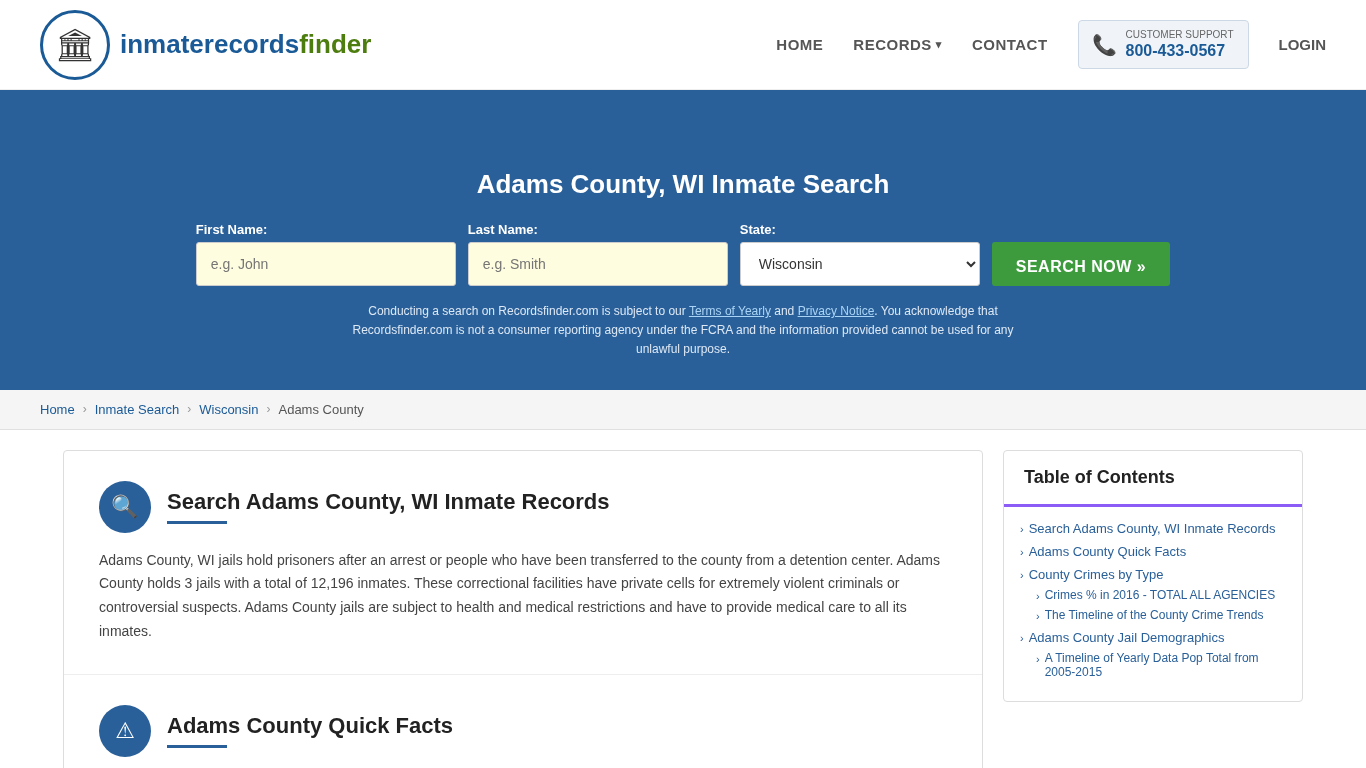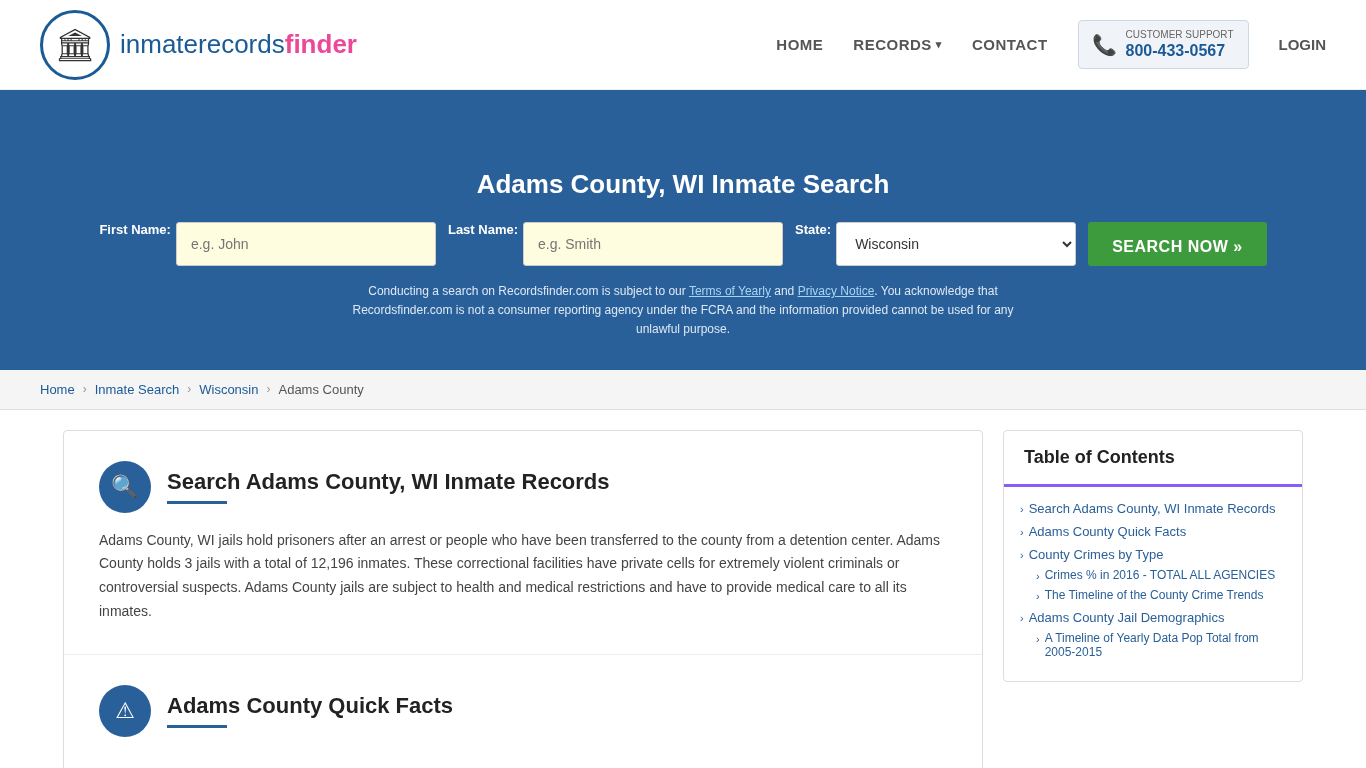--- a/index.html
+++ b/index.html
@@ -98,21 +98,21 @@
     }
     .search-form {
       display: flex;
       align-items: flex-end;
       gap: 12px;
       justify-content: center;
       margin-bottom: 16px;
     }
     .form-group {
       display: flex;
-      flex-direction: row;
+      flex-direction: column;
       align-items: flex-start;
       gap: 5px;
     }
     .form-group label {
       color: #fff;
       font-size: 13px;
       font-weight: 600;
     }
     .form-input {
       background: #fffde0;
@@ -278,21 +278,21 @@
   </style>
 </head>
 <body>
 
 <header class="header">
   <div class="logo-area">
     <div class="logo-circle">
       <span style="font-size:32px;">🏛</span>
     </div>
     <div class="logo-text">
-      <span style="font-weight:400; font-size:26px; color:#1a5a96;">inmaterecords</span><strong style="font-size:26px; color:#ec4899;">finder</strong>
+      <span style="font-weight:700; font-size:26px; color:#1a5a96;">inmaterecords</span><strong style="font-size:26px; color:#4d7c0f;">finder</strong>
     </div>
   </div>
 
   <nav class="nav-area">
     <a class="nav-item">HOME</a>
     <div class="nav-item nav-records">
       <span>RECORDS</span>
       <span class="chevron">▾</span>
     </div>
     <a class="nav-item">CONTACT</a>

